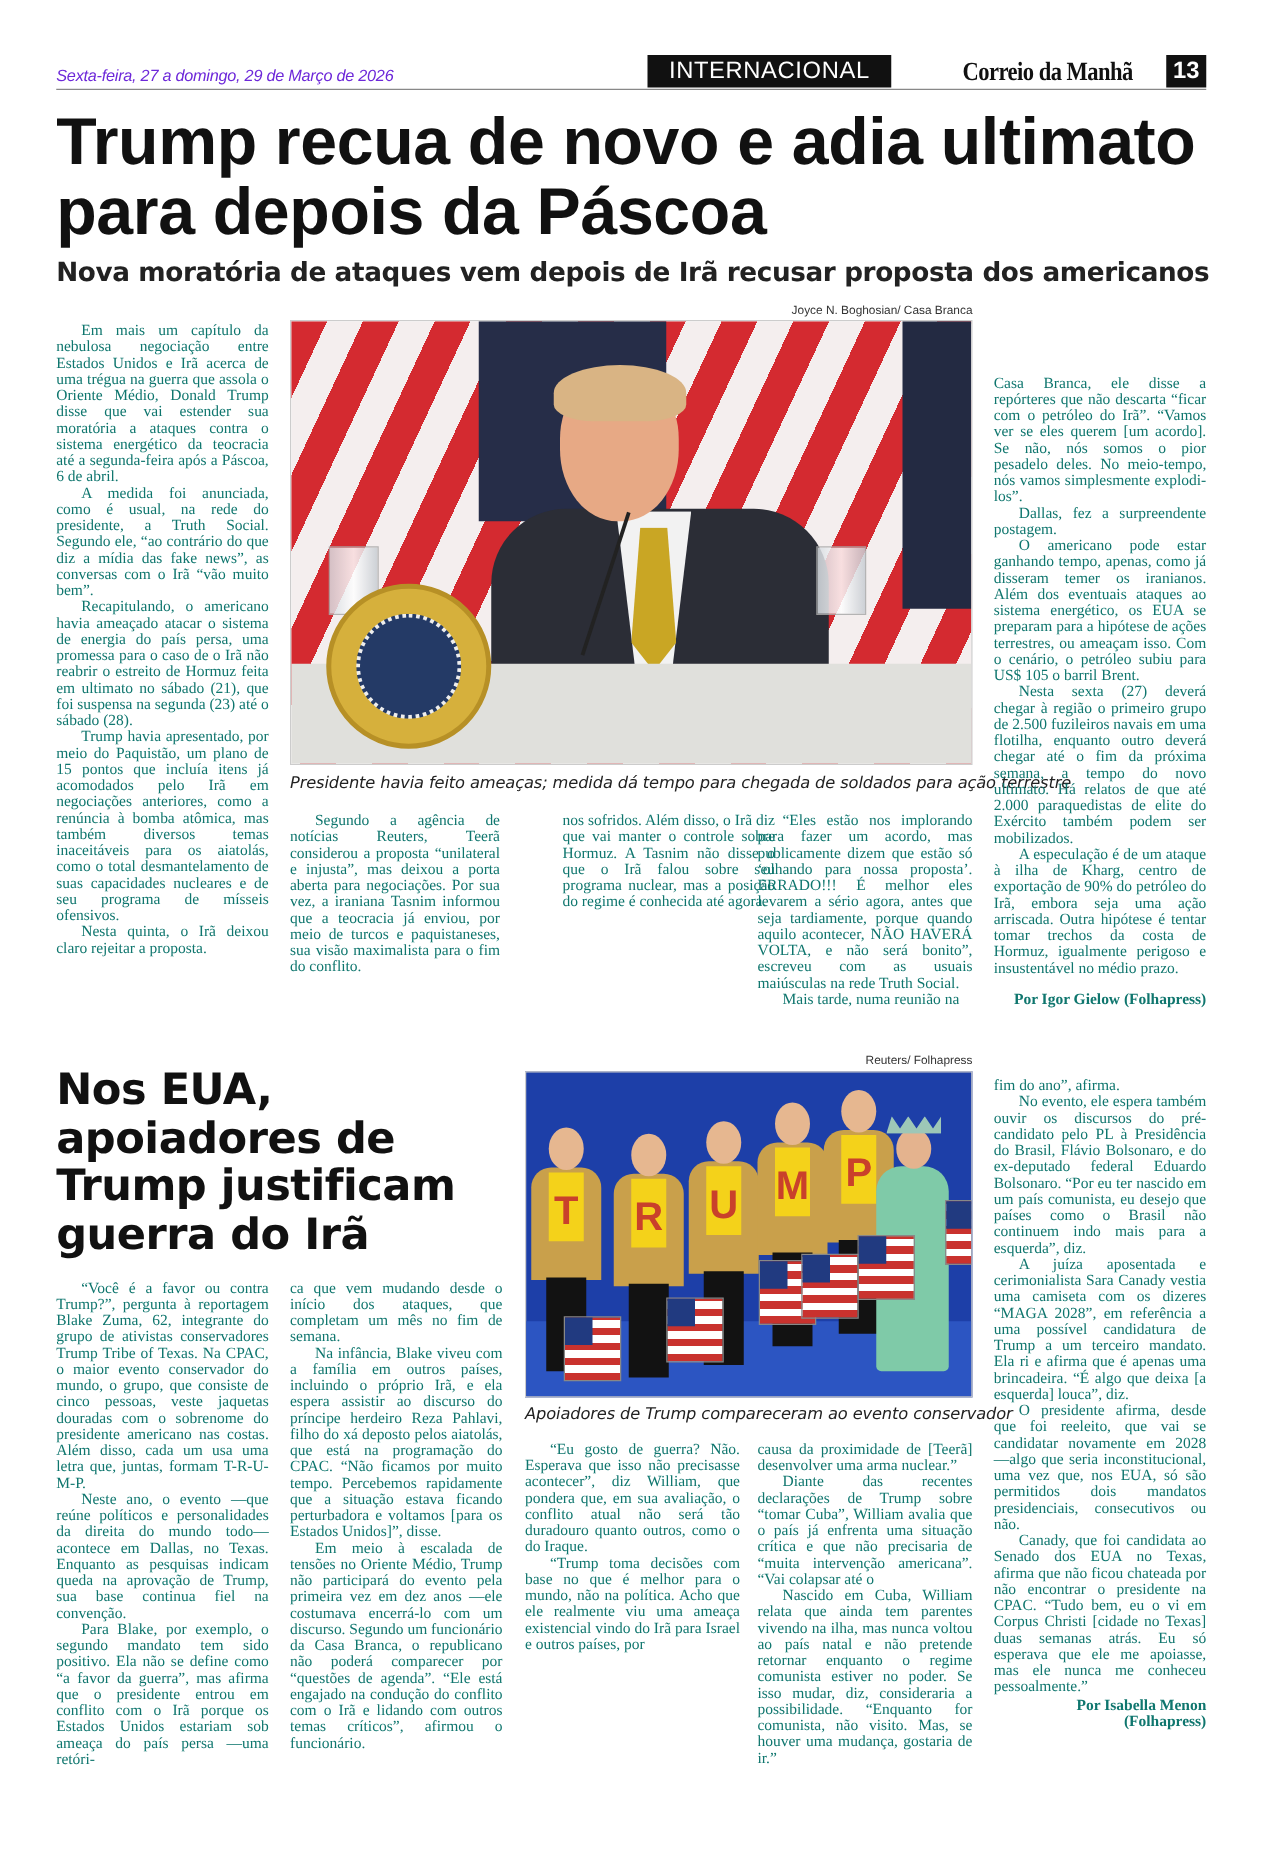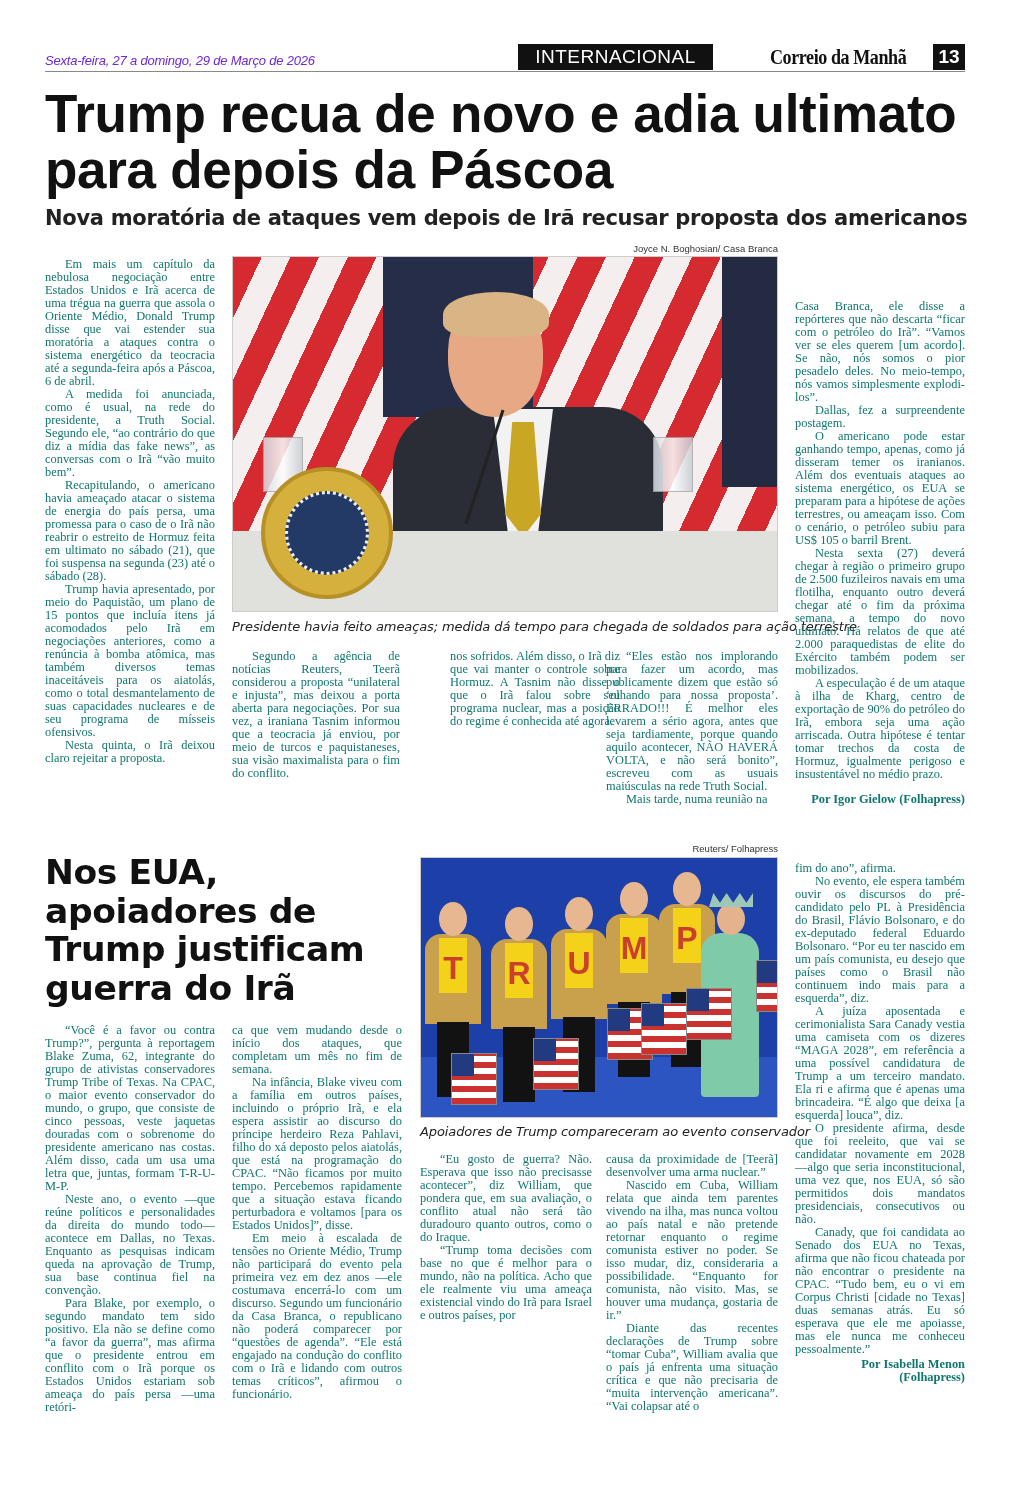--- a/index.html
+++ b/index.html
@@ -196,22 +196,22 @@
   <p>Em meio à escalada de tensões no Oriente Médio, Trump não participará do evento pela primeira vez em dez anos —ele costumava encerrá-lo com um discurso. Segundo um funcionário da Casa Branca, o republicano não poderá comparecer por “questões de agenda”. “Ele está engajado na condução do conflito com o Irã e lidando com outros temas críticos”, afirmou o funcionário.</p>
 </div>
 
 <div class="col" style="left:420px; top:1153px; width:172px;">
   <p>“Eu gosto de guerra? Não. Esperava que isso não precisasse acontecer”, diz William, que pondera que, em sua avaliação, o conflito atual não será tão duradouro quanto outros, como o do Iraque.</p>
   <p>“Trump toma decisões com base no que é melhor para o mundo, não na política. Acho que ele realmente viu uma ameaça existencial vindo do Irã para Israel e outros países, por</p>
 </div>
 
 <div class="col" style="left:606px; top:1153px; width:172px;">
   <p class="noindent">causa da proximidade de [Teerã] desenvolver uma arma nuclear.”</p>
+  <p>Diante das recentes declarações de Trump sobre “tomar Cuba”, William avalia que o país já enfrenta uma situação crítica e que não precisaria de “muita intervenção americana”. “Vai colapsar até o</p>
   <p>Nascido em Cuba, William relata que ainda tem parentes vivendo na ilha, mas nunca voltou ao país natal e não pretende retornar enquanto o regime comunista estiver no poder. Se isso mudar, diz, consideraria a possibilidade. “Enquanto for comunista, não visito. Mas, se houver uma mudança, gostaria de ir.”</p>
-  <p>Diante das recentes declarações de Trump sobre “tomar Cuba”, William avalia que o país já enfrenta uma situação crítica e que não precisaria de “muita intervenção americana”. “Vai colapsar até o</p>
 </div>
 
 <div class="col" style="left:795px; top:862px; width:170px;">
   <p class="noindent">fim do ano”, afirma.</p>
   <p>No evento, ele espera também ouvir os discursos do pré-candidato pelo PL à Presidência do Brasil, Flávio Bolsonaro, e do ex-deputado federal Eduardo Bolsonaro. “Por eu ter nascido em um país comunista, eu desejo que países como o Brasil não continuem indo mais para a esquerda”, diz.</p>
   <p>A juíza aposentada e cerimonialista Sara Canady vestia uma camiseta com os dizeres “MAGA 2028”, em referência a uma possível candidatura de Trump a um terceiro mandato. Ela ri e afirma que é apenas uma brincadeira. “É algo que deixa [a esquerda] louca”, diz.</p>
   <p>O presidente afirma, desde que foi reeleito, que vai se candidatar novamente em 2028 —algo que seria inconstitucional, uma vez que, nos EUA, só são permitidos dois mandatos presidenciais, consecutivos ou não.</p>
   <p>Canady, que foi candidata ao Senado dos EUA no Texas, afirma que não ficou chateada por não encontrar o presidente na CPAC. “Tudo bem, eu o vi em Corpus Christi [cidade no Texas] duas semanas atrás. Eu só esperava que ele me apoiasse, mas ele nunca me conheceu pessoalmente.”</p>
   <p class="byline" style="margin-top:2px;">Por Isabella Menon (Folhapress)</p>
 </div>

